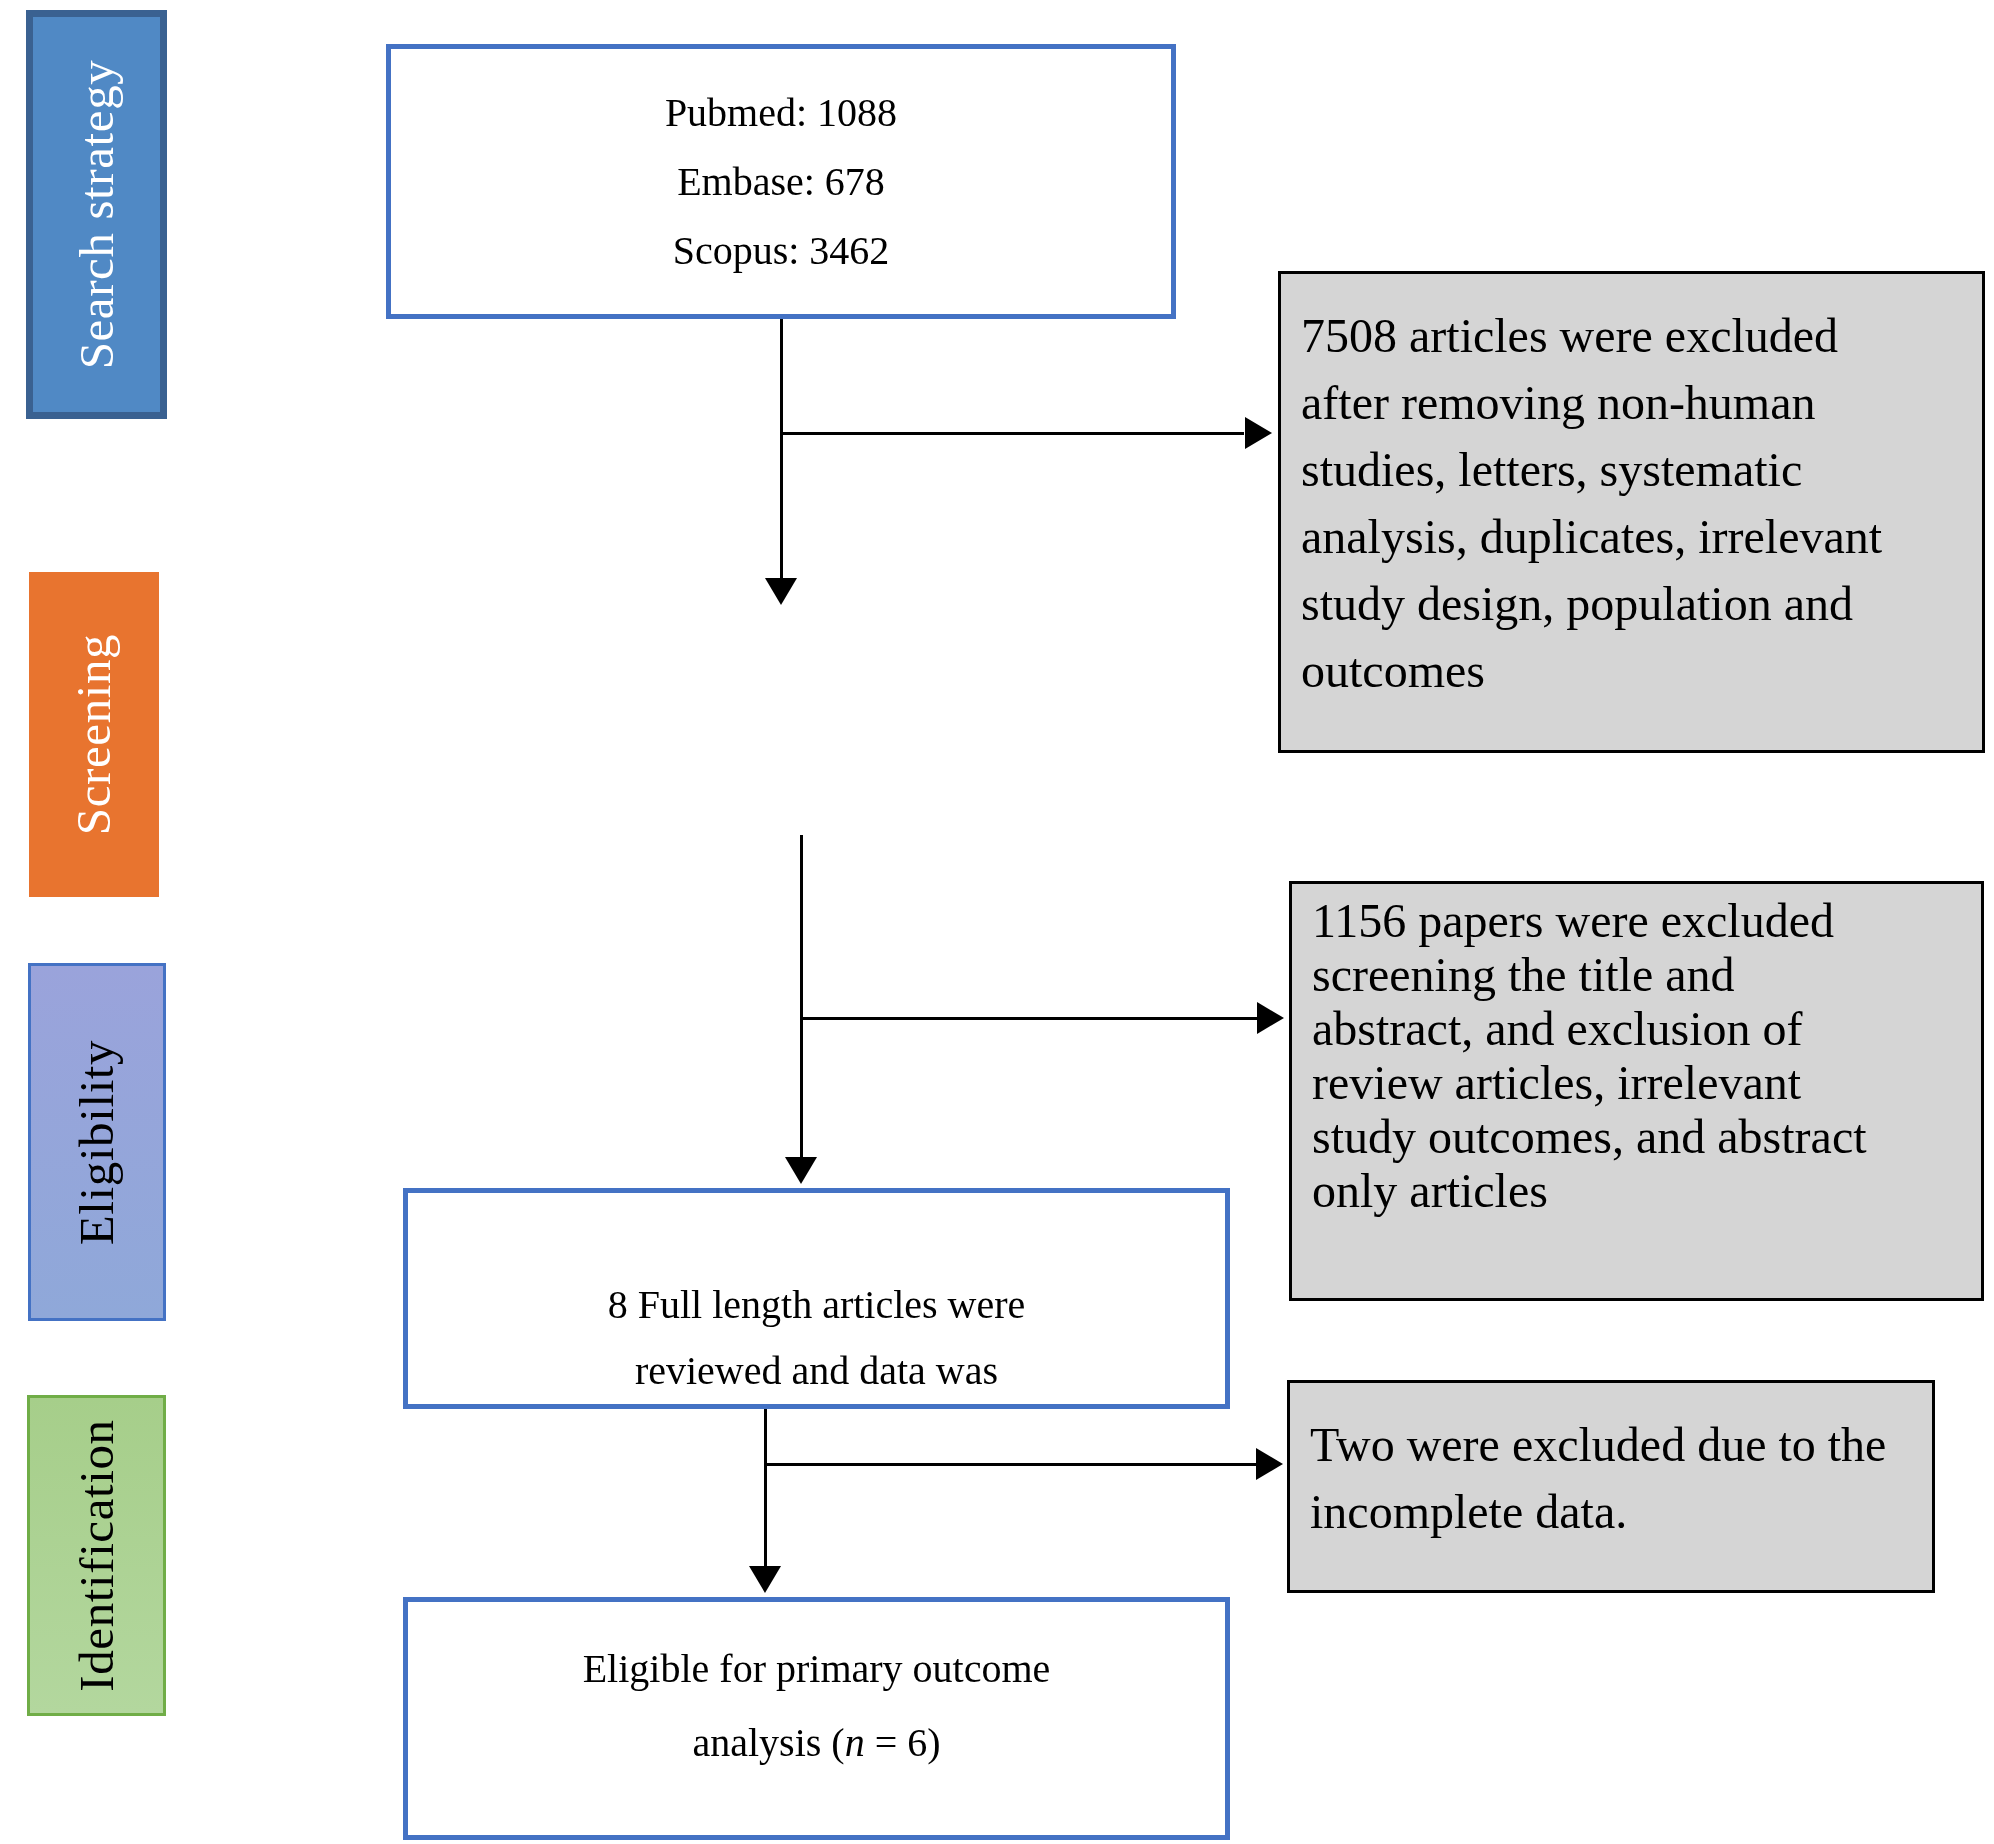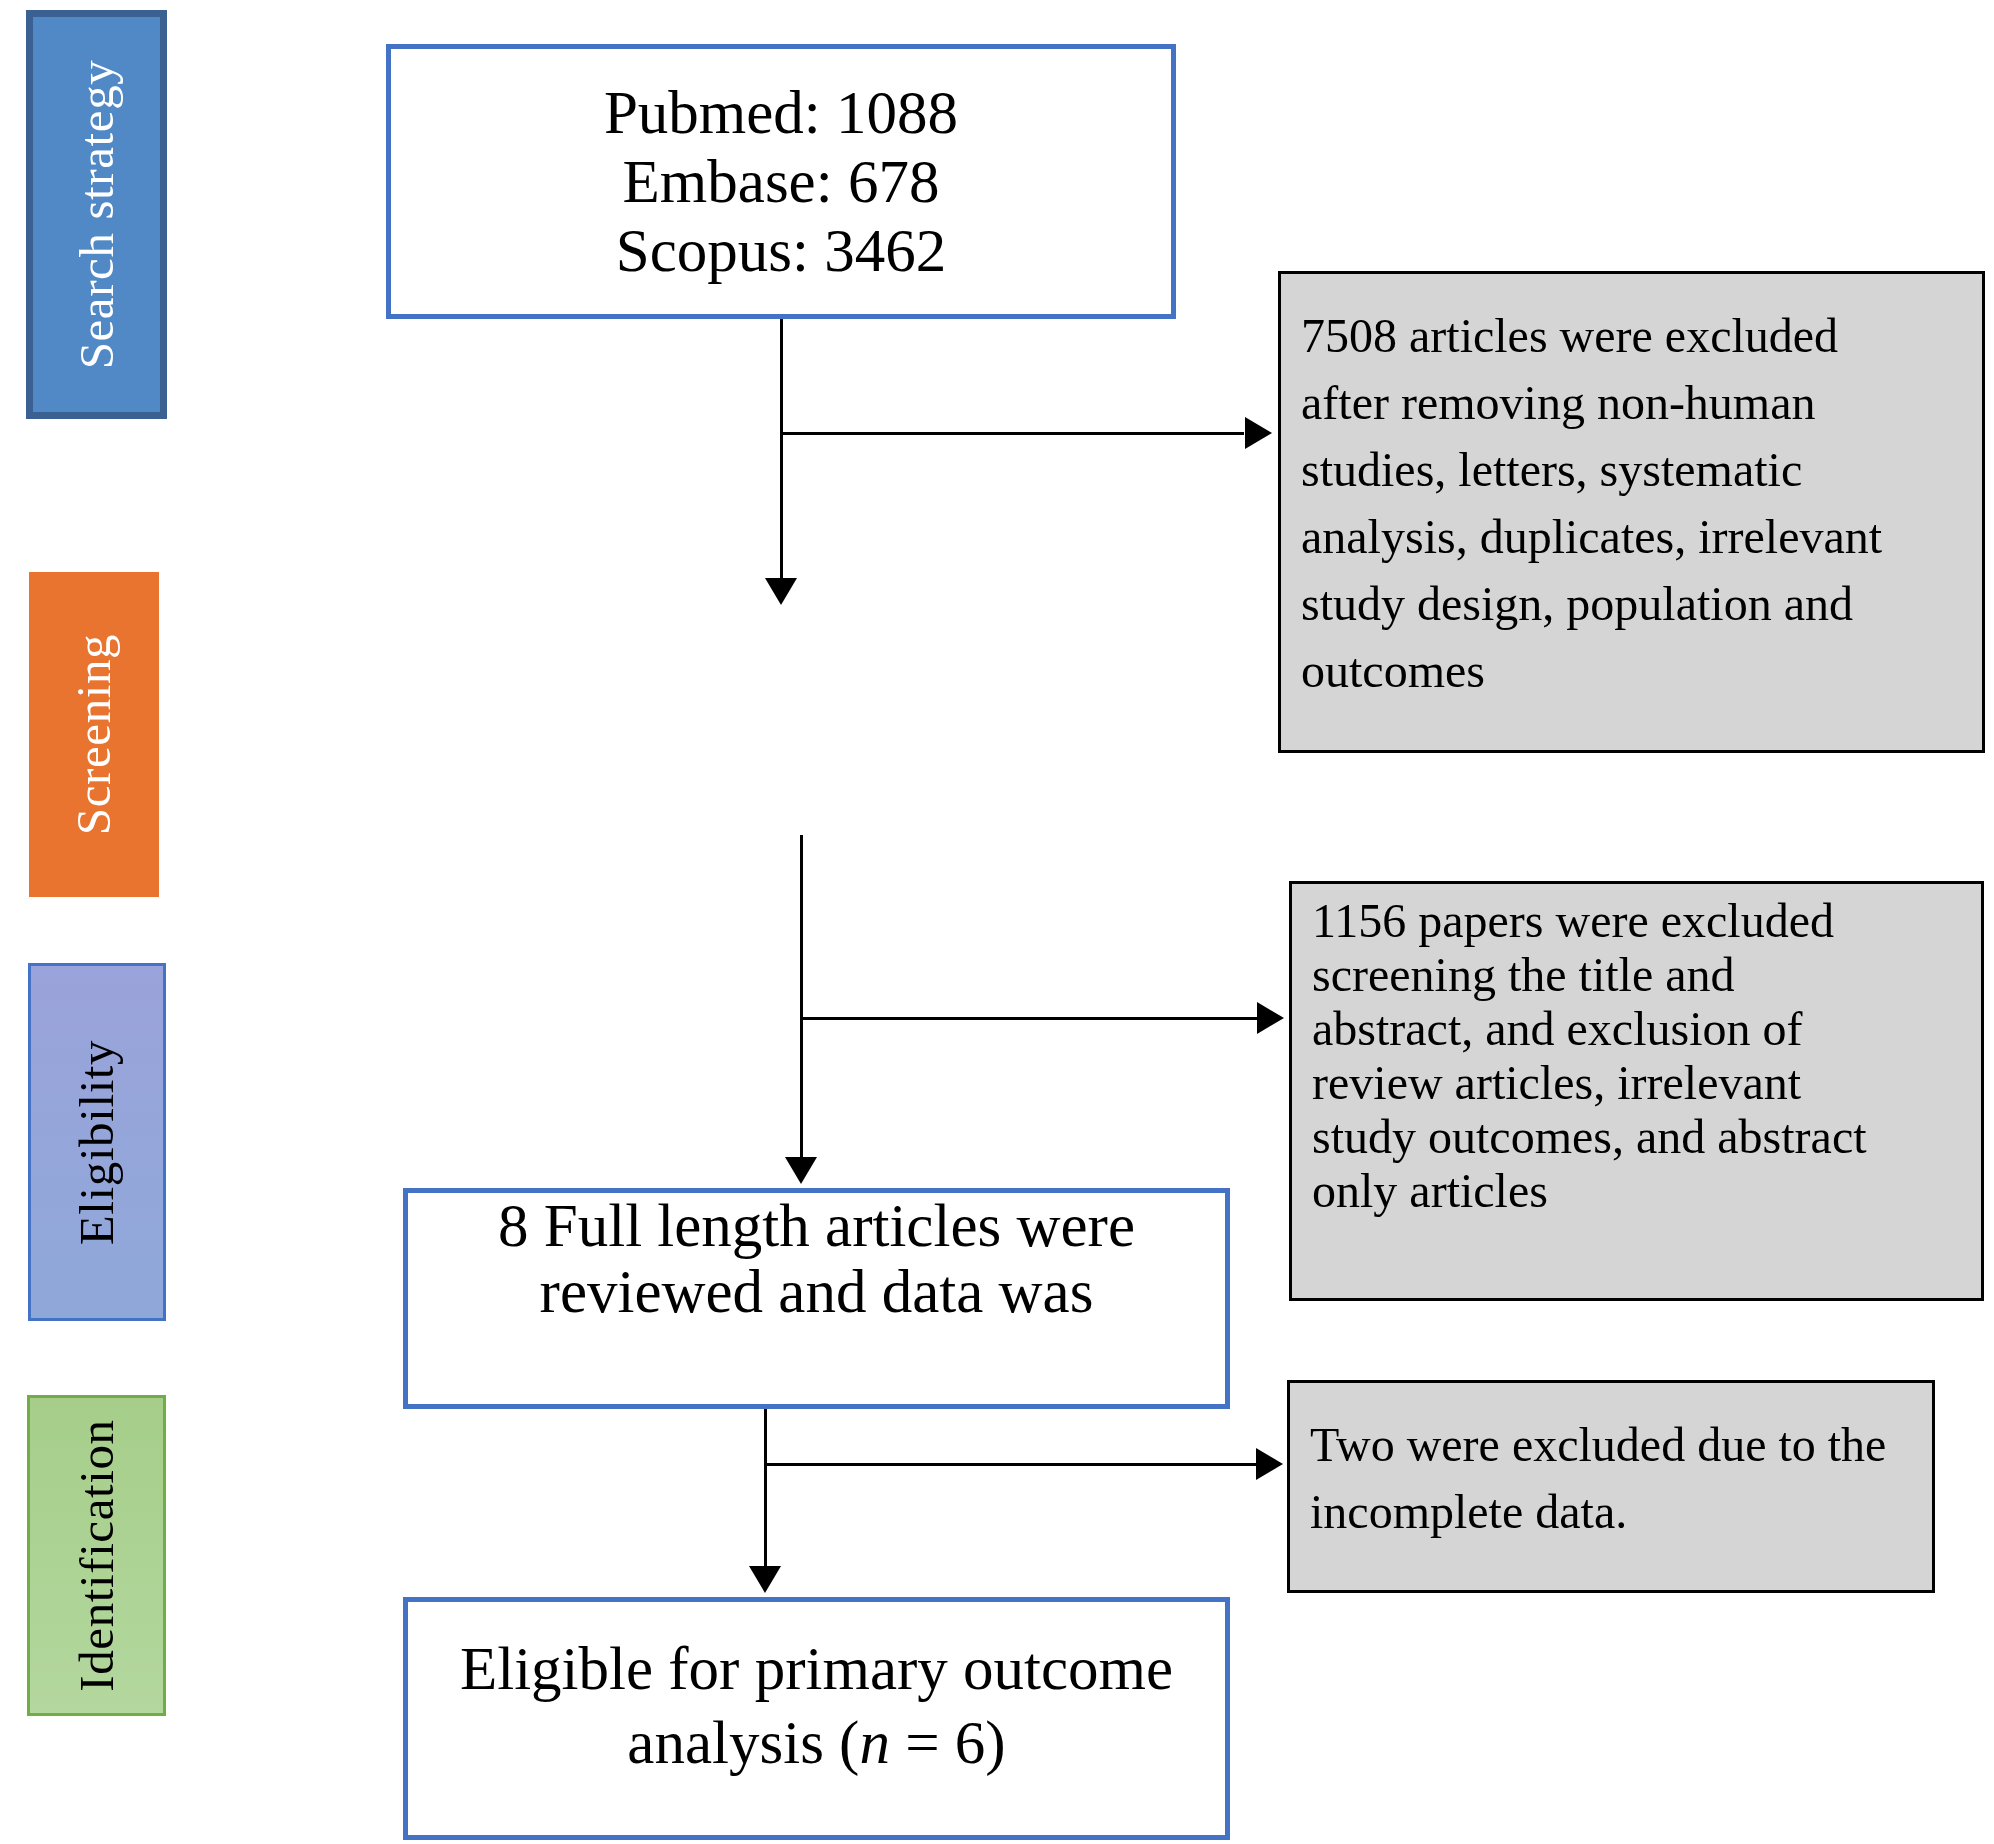--- a/index.html
+++ b/index.html
@@ -46,29 +46,29 @@
     background: linear-gradient(180deg, #A6CE8A 0%, #B3D79E 100%);
     border: 3.9px solid #70AD47; color: #000000;
   }
 
   
   .flowbox {
     position: absolute;
     background: #FFFFFF;
     border: 5px solid #4472C4;
     text-align: center;
-    font-size: 61px;
+    font-size: 40px;
   }
   .flowbox .ln { line-height: 69px; }
   .box-sources { left: 386px; top: 44px; width: 790px; height: 275px;
     display: flex; flex-direction: column; justify-content: center; }
   .box-screened { left: 411px; top: 607px; width: 816px; height: 229px; padding-top: 33px; }
   .box-screened .ln { line-height: 74px; }
   .box-reviewed { left: 403px; top: 1188px; width: 827px; height: 221px;
-    display: flex; flex-direction: column; justify-content: flex-start; }
+    display: flex; flex-direction: column; justify-content: flex-end; }
   .box-reviewed .ln { line-height: 66px; }
   .box-eligible { left: 403px; top: 1597px; width: 827px; height: 243px; padding-top: 30px; }
   .box-eligible .ln { line-height: 74px; }
   .it { font-style: italic; }
 
   
   .graybox {
     position: absolute;
     background: #D5D5D5;
     border: 3.9px solid #000000;

